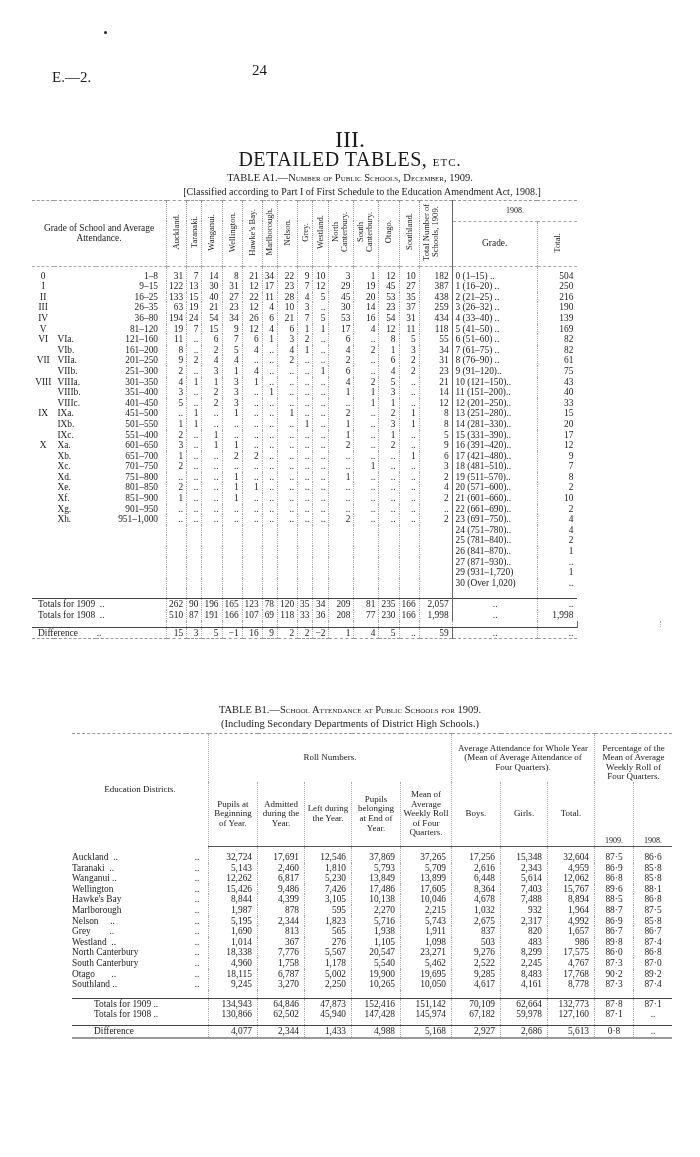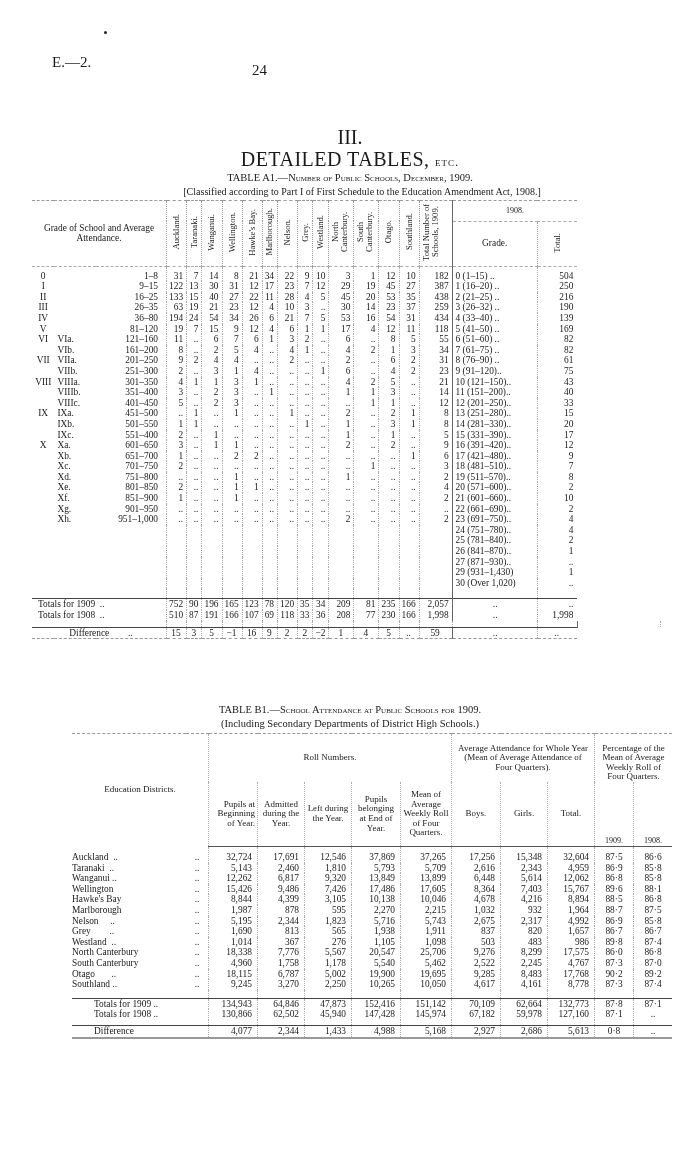--- a/index.html
+++ b/index.html
@@ -1,42 +1,42 @@
 <!DOCTYPE html>
 <html><head>
 <meta charset="utf-8">
 <style>
   html, body { margin:0; padding:0; background:#fff; }
   body { width:700px; height:1157px; position:relative; overflow:hidden;
          font-family:"Liberation Serif","DejaVu Serif",serif; color:#1a1a1a; }
   .dot { position:absolute; left:104px; top:31px; width:3px; height:3px; background:#222; border-radius:50%; }
-  .hdr-left { position:absolute; left:52px; top:54px; font-size:15px; }
+  .hdr-left { position:absolute; left:52px; top:69px; font-size:15px; }
   .hdr-page { position:absolute; left:252px; top:62px; font-size:15px; }
-  .section { position:absolute; left:0; width:700px; top:126px; text-align:center; font-size:20px; }
+  .section { position:absolute; left:0; width:700px; top:126px; text-align:center; font-size:24px; }
   .title { position:absolute; left:0; width:700px; top:148px; text-align:center; font-size:20px; letter-spacing:0.5px; }
-  .title small { font-size:13px; font-variant:small-caps; letter-spacing:1px;text-align:right; }
+  .title small { font-size:16px; font-variant:small-caps; letter-spacing:1px;text-align:right; }
   .a1cap { position:absolute; left:0; width:700px; top:172px; text-align:center; font-size:10.5px; }
   .a1cap .sc { font-variant:small-caps; }
   .a1sub { position:absolute; left:0; width:700px; top:186px; text-align:center; font-size:10px;margin-left:12px; }
 
   table { border-collapse:collapse; font-size:9.4px; line-height:10.6px; }
   td, th { padding:0 2px; font-weight:normal; }
   #tA { position:absolute; left:32px; top:200px; width:668px; }
   #tA th { border-top:1px dashed #999; border-bottom:1px dashed #aaa; vertical-align:middle; }
   #tA .vh { height:62px; border-left:1px dotted #999; }
   #tA .vh span { display:inline-block; writing-mode:vertical-rl; transform:rotate(180deg); font-size:8.6px; line-height:9px; white-space:nowrap; }
   #tA td.n { text-align:right; border-left:1px dotted #aaa; padding-right:3px; }
   #tA td.grp { text-align:center; width:18px; }
   #tA td.sub { width:36px; padding-left:3px; }
   #tA td.rng { width:60px; text-align:right; padding-right:8px; }
   #tA td.g8 { border-left:1px solid #666; padding-left:3px; white-space:nowrap; width:80px; }
   #tA td.t8 { border-left:1px dotted #aaa; text-align:right; padding-right:4px; width:34px; }
   #tA tr.spacer td { height:10px; }
   #tA tr.totals td { border-top:1px solid #444; }
-  #tA tr.diff td { border-top:1px solid #444; border-bottom:1px dashed #999;text-align:center; }
+  #tA tr.diff td { border-top:1px solid #444; border-bottom:1px dashed #999; }
   #tA tr.top td { padding-top:4px; }
 
   .b1cap { position:absolute; left:0; width:700px; top:704px; text-align:center; font-size:10.5px; }
   .b1cap .sc { font-variant:small-caps; }
   .b1sub { position:absolute; left:0; width:700px; top:718px; text-align:center; font-size:10.5px; }
   #tB { position:absolute; left:72px; top:733px; width:600px; }
   #tB th { font-size:9px; line-height:9.6px; text-align:center; vertical-align:middle; border-left:1px dotted #aaa; }
   #tB thead tr:first-child th { border-top:1px dashed #999; }
   #tB thead tr:last-child th { border-bottom:1px solid #555; }
   #tB th.first { border-left:none; }
@@ -684,21 +684,21 @@
         <td class="n"></td>
         <td class="n"></td>
         <td class="n"></td>
         <td class="n"></td>
         <td class="n"></td>
         <td class="n"></td>
         <td class="n"></td>
         <td class="n"></td>
         <td class="n"></td>
         <td class="n"></td>
-        <td class="g8">29 (931–1,430)</td>
+        <td class="g8">29 (931–1,720)</td>
         <td class="t8">1</td>
       </tr>
       <tr>
         <td class="grp"></td>
         <td class="sub"></td>
         <td class="rng"></td>
         <td class="n"></td>
         <td class="n"></td>
         <td class="n"></td>
         <td class="n"></td>
@@ -731,21 +731,21 @@
         <td class="n"></td>
         <td class="n"></td>
         <td class="n"></td>
         <td class="n"></td>
         <td class="n"></td>
         <td class="g8"></td>
         <td class="t8"></td>
       </tr>
       <tr class="totals totals-row">
         <td colspan="3" style="white-space: pre; padding-left: 6px;">Totals for 1909  ..</td>
-        <td class="n">752</td>
+        <td class="n">262</td>
         <td class="n">90</td>
         <td class="n">196</td>
         <td class="n">165</td>
         <td class="n">123</td>
         <td class="n">78</td>
         <td class="n">120</td>
         <td class="n">35</td>
         <td class="n">34</td>
         <td class="n">209</td>
         <td class="n">81</td>
@@ -822,21 +822,21 @@
 
 <table id="tB">
   <thead>
     <tr>
       <th rowspan="2" colspan="2" class="first" style="width:112px;">Education Districts.</th>
       <th colspan="5" style="height:48px;">Roll Numbers.</th>
       <th colspan="3" style="padding:0 6px;">Average Attendance for Whole Year (Mean of Average Attendance of Four Quarters).</th>
       <th colspan="2" rowspan="1" style="padding:0 4px;vertical-align:bottom;height:48px;">Percentage of the Mean of Average Weekly Roll of Four Quarters.</th>
     </tr>
     <tr>
-      <th style="height:64px;width:44px;text-align:right;">Pupils at Beginning of Year.</th>
+      <th style="height:64px;width:44px;">Pupils at Beginning of Year.</th>
       <th style="width:42px;">Admitted during the Year.</th>
       <th style="width:42px;">Left during the Year.</th>
       <th style="width:44px;">Pupils belonging at End of Year.</th>
       <th style="width:46px;">Mean of Average Weekly Roll of Four Quarters.</th>
       <th style="width:44px;">Boys.</th>
       <th style="width:42px;">Girls.</th>
       <th style="width:42px;">Total.</th>
       <th style="width:34px;vertical-align:bottom;font-size:8px;">1909.</th>
       <th style="width:34px;vertical-align:bottom;font-size:8px;">1908.</th>
     </tr>
@@ -868,21 +868,21 @@
         <td class="n">2,343</td>
         <td class="n">4,959</td>
         <td class="p">86·9</td>
         <td class="p">85·8</td>
       </tr>
       <tr>
         <td class="nm" style="white-space: pre;">Wanganui ..</td>
         <td class="dots">..</td>
         <td class="n">12,262</td>
         <td class="n">6,817</td>
-        <td class="n">9,320</td>
+        <td class="n">5,230</td>
         <td class="n">13,849</td>
         <td class="n">13,899</td>
         <td class="n">6,448</td>
         <td class="n">5,614</td>
         <td class="n">12,062</td>
         <td class="p">86·8</td>
         <td class="p">85·8</td>
       </tr>
       <tr>
         <td class="nm" style="white-space: pre;">Wellington</td>
@@ -900,21 +900,21 @@
       </tr>
       <tr>
         <td class="nm" style="white-space: pre;">Hawke's Bay</td>
         <td class="dots">..</td>
         <td class="n">8,844</td>
         <td class="n">4,399</td>
         <td class="n">3,105</td>
         <td class="n">10,138</td>
         <td class="n">10,046</td>
         <td class="n">4,678</td>
-        <td class="n">4,216</td>
+        <td class="n">7,488</td>
         <td class="n">8,894</td>
         <td class="p">88·5</td>
         <td class="p">86·8</td>
       </tr>
       <tr>
         <td class="nm" style="white-space: pre;">Marlborough</td>
         <td class="dots">..</td>
         <td class="n">1,987</td>
         <td class="n">878</td>
         <td class="n">595</td>
@@ -968,21 +968,21 @@
         <td class="p">89·8</td>
         <td class="p">87·4</td>
       </tr>
       <tr>
         <td class="nm" style="white-space: pre;">North Canterbury</td>
         <td class="dots">..</td>
         <td class="n">18,338</td>
         <td class="n">7,776</td>
         <td class="n">5,567</td>
         <td class="n">20,547</td>
-        <td class="n">25,706</td>
+        <td class="n">23,271</td>
         <td class="n">9,276</td>
         <td class="n">8,299</td>
         <td class="n">17,575</td>
         <td class="p">86·0</td>
         <td class="p">86·8</td>
       </tr>
       <tr>
         <td class="nm" style="white-space: pre;">South Canterbury</td>
         <td class="dots">..</td>
         <td class="n">4,960</td>

